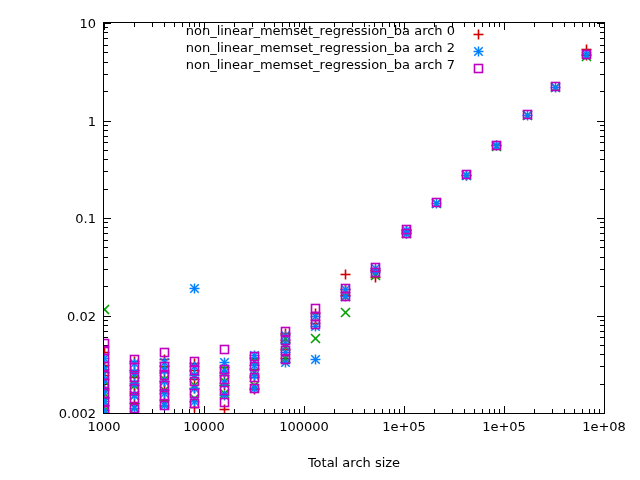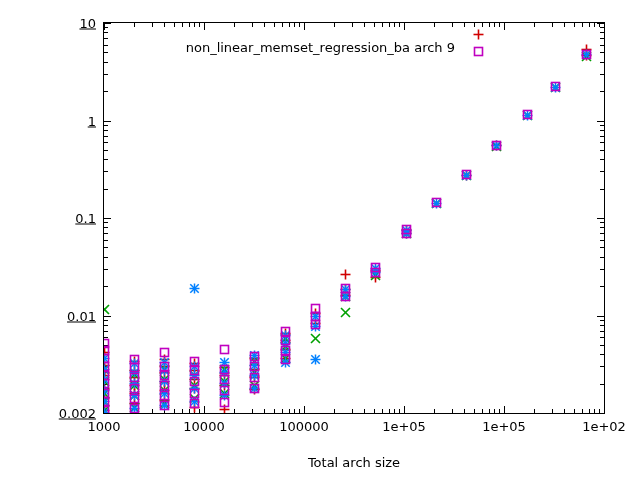--- a/index.html
+++ b/index.html
@@ -6,21 +6,21 @@
   body{width:640px;height:480px;overflow:hidden;
        font-family:"DejaVu Sans","Liberation Sans",sans-serif;color:#000;}
   #root{position:relative;width:640px;height:480px;}
   #plot-frame{position:absolute;left:103px;top:22px;width:502px;height:392px;
               border:1px solid #000;box-sizing:border-box;}
   #plot-area{position:absolute;left:104px;top:23px;width:500px;height:390px;overflow:hidden;}
 
   .tick{position:absolute;background:#000;}
 
   .ylabel-txt{position:absolute;font-size:13px;text-align:right;white-space:nowrap;
-              transform:translateY(-50%);text-decoration:underline;}
+              transform:translateY(-50%);}
   .xlabel-txt{position:absolute;font-size:13px;text-align:center;white-space:nowrap;
               transform:translateX(-50%);}
   #axis-title-y-wrap{position:absolute;left:-78px;top:218px;width:200px;height:18px;}
   #axis-title-x{position:absolute;left:354px;top:455px;font-size:13px;
       white-space:nowrap;transform:translateX(-50%);}
 
   #legend{position:absolute;left:170px;top:22px;width:365px;}
   .legend-row{position:relative;height:17px;}
   .legend-label{position:absolute;right:80px;top:0;font-size:13px;white-space:nowrap;
                 text-align:right;line-height:17px;}
@@ -204,30 +204,30 @@
       <div class="tick" style="position: absolute; left: 582px; top: 23px; width: 1px; height: 4px; background: rgb(0, 0, 0);"></div>
       <div class="tick" style="position: absolute; left: 589px; top: 409px; width: 1px; height: 4px; background: rgb(0, 0, 0);"></div>
       <div class="tick" style="position: absolute; left: 589px; top: 23px; width: 1px; height: 4px; background: rgb(0, 0, 0);"></div>
       <div class="tick" style="position: absolute; left: 594px; top: 409px; width: 1px; height: 4px; background: rgb(0, 0, 0);"></div>
       <div class="tick" style="position: absolute; left: 594px; top: 23px; width: 1px; height: 4px; background: rgb(0, 0, 0);"></div>
       <div class="tick" style="position: absolute; left: 599px; top: 409px; width: 1px; height: 4px; background: rgb(0, 0, 0);"></div>
       <div class="tick" style="position: absolute; left: 599px; top: 23px; width: 1px; height: 4px; background: rgb(0, 0, 0);"></div>
     </div>
   <div id="ticklabels-layer">
       <div class="ylabel-txt" style="left: 20px; width: 76px; top: 413px;">0.002</div>
-      <div class="ylabel-txt" style="left: 20px; width: 76px; top: 316px;">0.01</div>
+      <div class="ylabel-txt" style="left: 20px; width: 76px; top: 316px;">0.02</div>
       <div class="ylabel-txt" style="left: 20px; width: 76px; top: 218px;">0.1</div>
       <div class="ylabel-txt" style="left: 20px; width: 76px; top: 121px;">1</div>
       <div class="ylabel-txt" style="left: 20px; width: 76px; top: 23px;">10</div>
       <div class="xlabel-txt" style="left: 104px; top: 419px;">1000</div>
       <div class="xlabel-txt" style="left: 204px; top: 419px;">10000</div>
       <div class="xlabel-txt" style="left: 304px; top: 419px;">100000</div>
       <div class="xlabel-txt" style="left: 404px; top: 419px;">1e+05</div>
       <div class="xlabel-txt" style="left: 504px; top: 419px;">1e+05</div>
-      <div class="xlabel-txt" style="left: 604px; top: 419px;">1e+02</div>
+      <div class="xlabel-txt" style="left: 604px; top: 419px;">1e+08</div>
     </div>
 
   <div id="plot-area">
       <div class="mk" style="left: 0px; top: 387.934px;">
         <svg width="11" height="11" stroke="#d00000" stroke-width="1.6">
           <line x1="5.5" y1="0.5" x2="5.5" y2="10.5"></line>
           <line x1="0.5" y1="5.5" x2="10.5" y2="5.5"></line>
         </svg>
       </div>
       <div class="mk" style="left: 0px; top: 382.28px;">
@@ -1397,29 +1397,41 @@
       </div>
       <div class="mk" style="left: 482.607px; top: 31.5224px;">
         <svg width="11" height="11">
           <rect x="1.5" y="1.5" width="8" height="8" fill="none" stroke="#c000c0" stroke-width="1.6"></rect>
         </svg>
       </div>
     </div>
 
   <div id="legend">
     <div class="legend-row">
+      <span class="legend-label">non_linear_memset_regression_ba arch 0</span>
       <span class="legend-mark">
           <span style="position:absolute;left:8px;top:3px;"><svg width="11" height="11" stroke="#d00000" stroke-width="1.6">
               <line x1="5.5" y1="0.5" x2="5.5" y2="10.5"></line>
               <line x1="0.5" y1="5.5" x2="10.5" y2="5.5"></line>
             </svg></span>
         </span>
     </div>
     <div class="legend-row">
-      <span class="legend-label">non_linear_memset_regression_ba arch 9</span>
+      <span class="legend-label">non_linear_memset_regression_ba arch 2</span>
+      <span class="legend-mark">
+          <span style="position:absolute;left:8px;top:3px;"><svg width="11" height="11" stroke="#0080ff" stroke-width="1.5">
+              <line x1="5.5" y1="0.5" x2="5.5" y2="10.5"></line>
+              <line x1="0.5" y1="5.5" x2="10.5" y2="5.5"></line>
+              <line x1="1.3" y1="1.3" x2="9.7" y2="9.7"></line>
+              <line x1="9.7" y1="1.3" x2="1.3" y2="9.7"></line>
+            </svg></span>
+        </span>
+    </div>
+    <div class="legend-row">
+      <span class="legend-label">non_linear_memset_regression_ba arch 7</span>
       <span class="legend-mark">
           <span style="position:absolute;left:8px;top:3px;"><svg width="11" height="11">
               <rect x="1.5" y="1.5" width="8" height="8" fill="none" stroke="#c000c0" stroke-width="1.6"></rect>
             </svg></span>
         </span>
     </div>
   </div>
 
 </div>
 

